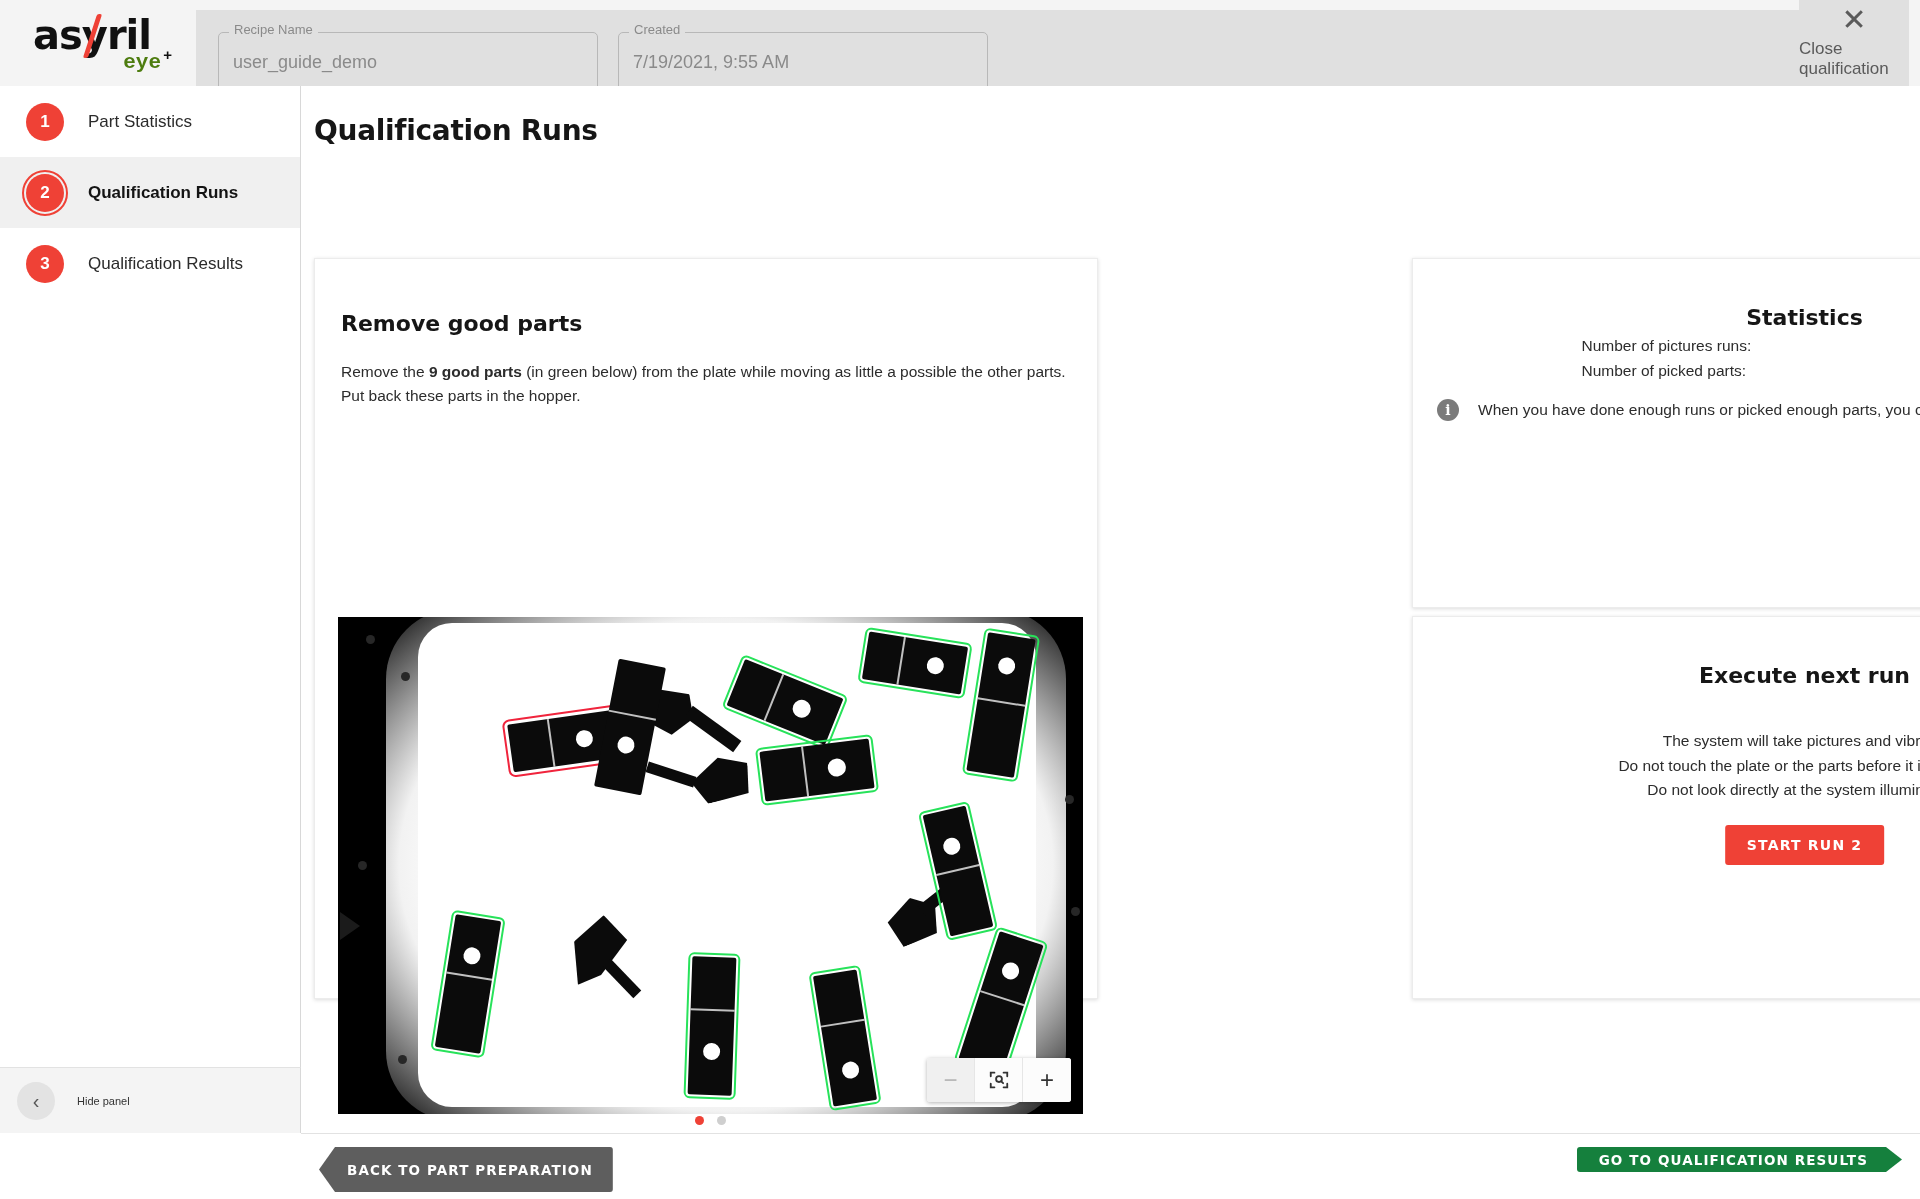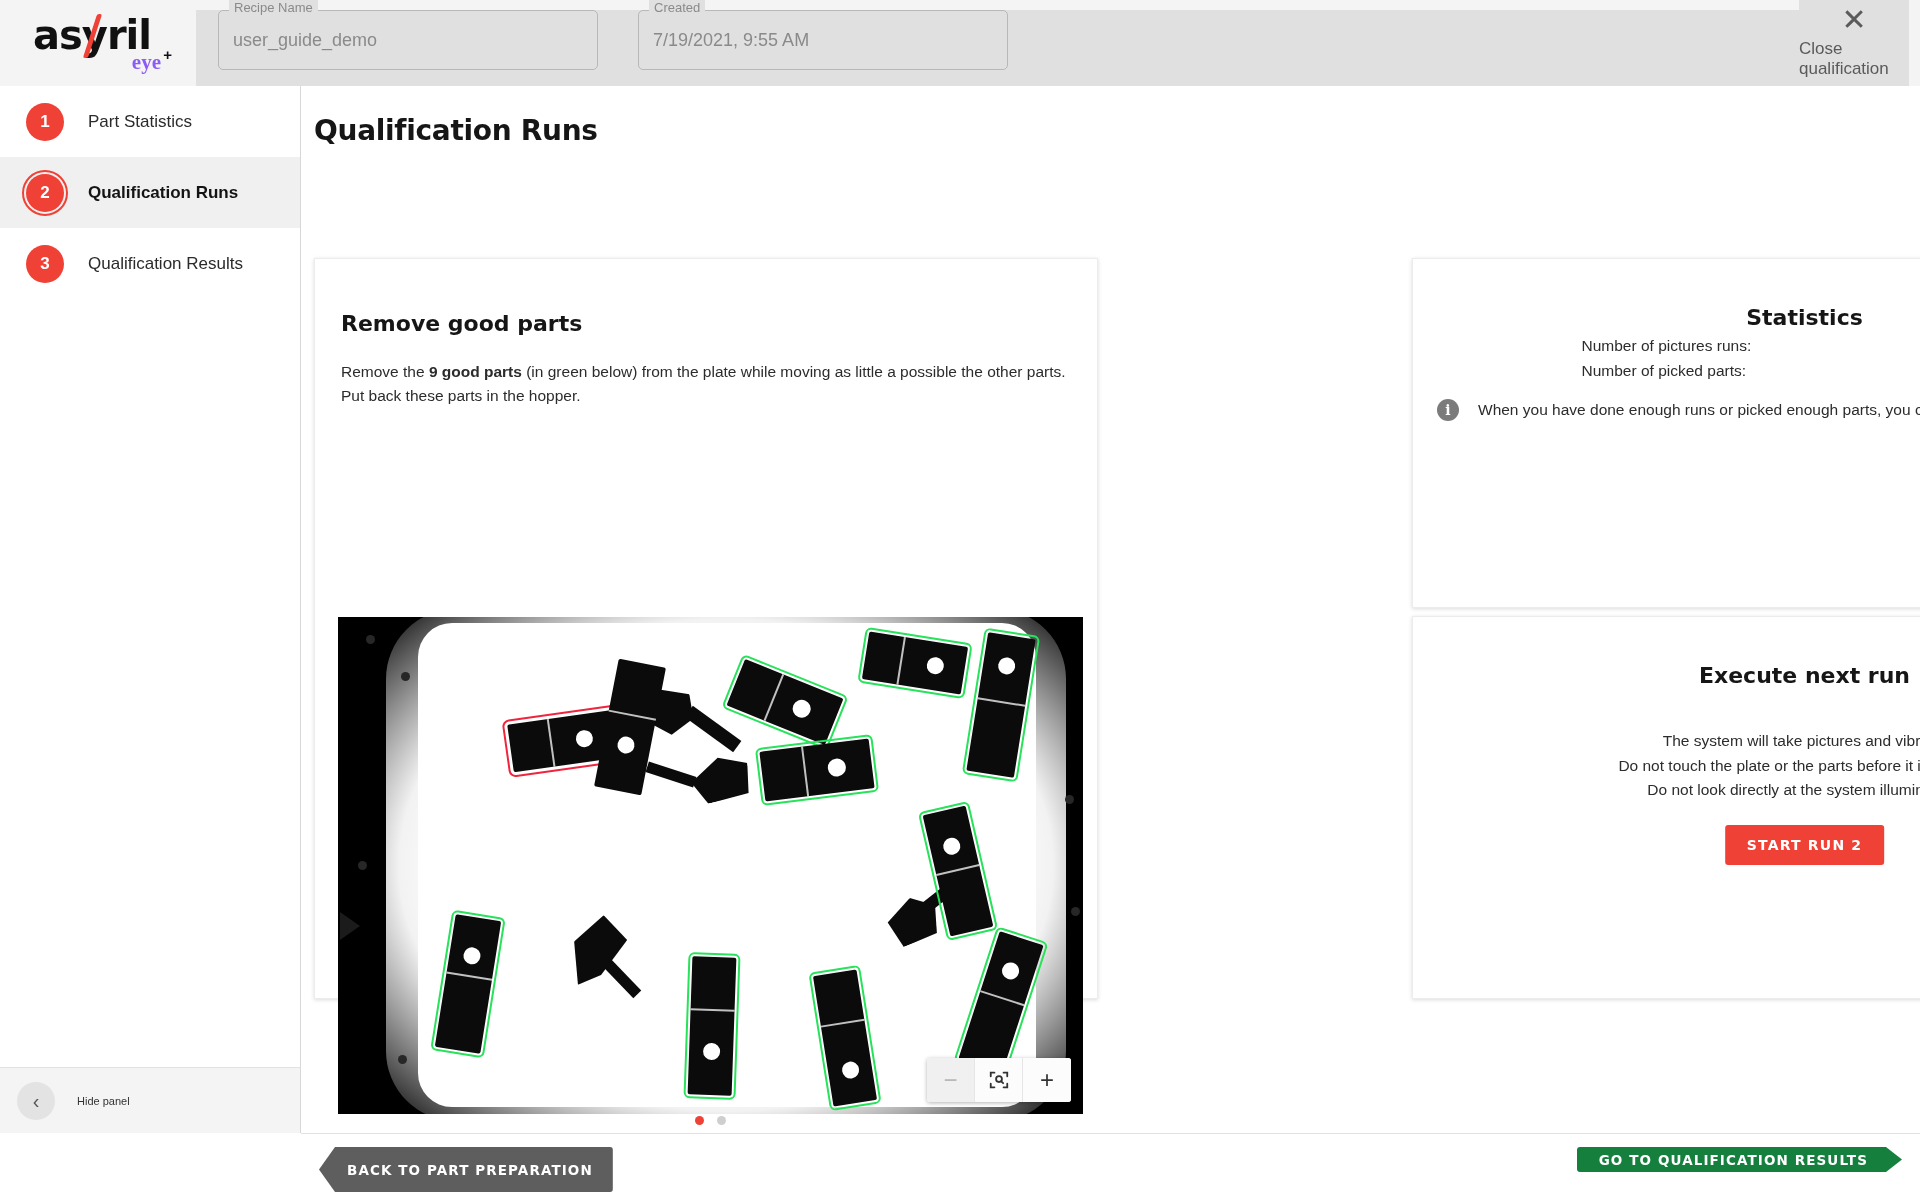--- a/index.html
+++ b/index.html
@@ -30,31 +30,31 @@
     color: #111; font-family: "DejaVu Sans", sans-serif;
     line-height: 40px;
   }
   .logo-slash {
     position: absolute; left: 57px; top: -1px;
     width: 5px; height: 44px; background: #ef4136;
     transform: skewX(-18deg); border-radius: 2px;
   }
   .logo-eye {
     position: absolute; right: 2px; bottom: -2px;
-    font-size: 21px; font-weight: 700; color: #8b5cf6;
-    font-family: Liberation Serif, serif; line-height: 21px;
+    font-size: 21px; font-weight: 700; color: #4d7c0f;
+    font-family: Liberation Mono, monospace; line-height: 21px;
   }
   .logo-plus {
     position: absolute; right: -9px; bottom: 8px;
     font-size: 15px; font-weight: 700; color: #111;
   }
 
   .fields-area {
     flex: 1; height: 86px; background: #e0e0e0;
-    display: flex; align-items: flex-start; gap: 40px;
+    display: flex; align-items: center; gap: 20px;
     padding: 0 22px;
     margin: 10px 0 10px 0;
   }
   .field {
     position: relative; height: 42px; background: transparent;
   }
   .field-box {
     height: 60px; border: 1px solid #b8b8b8; border-radius: 5px;
     display: flex; align-items: center; padding: 9px 14px;
     background: transparent;

